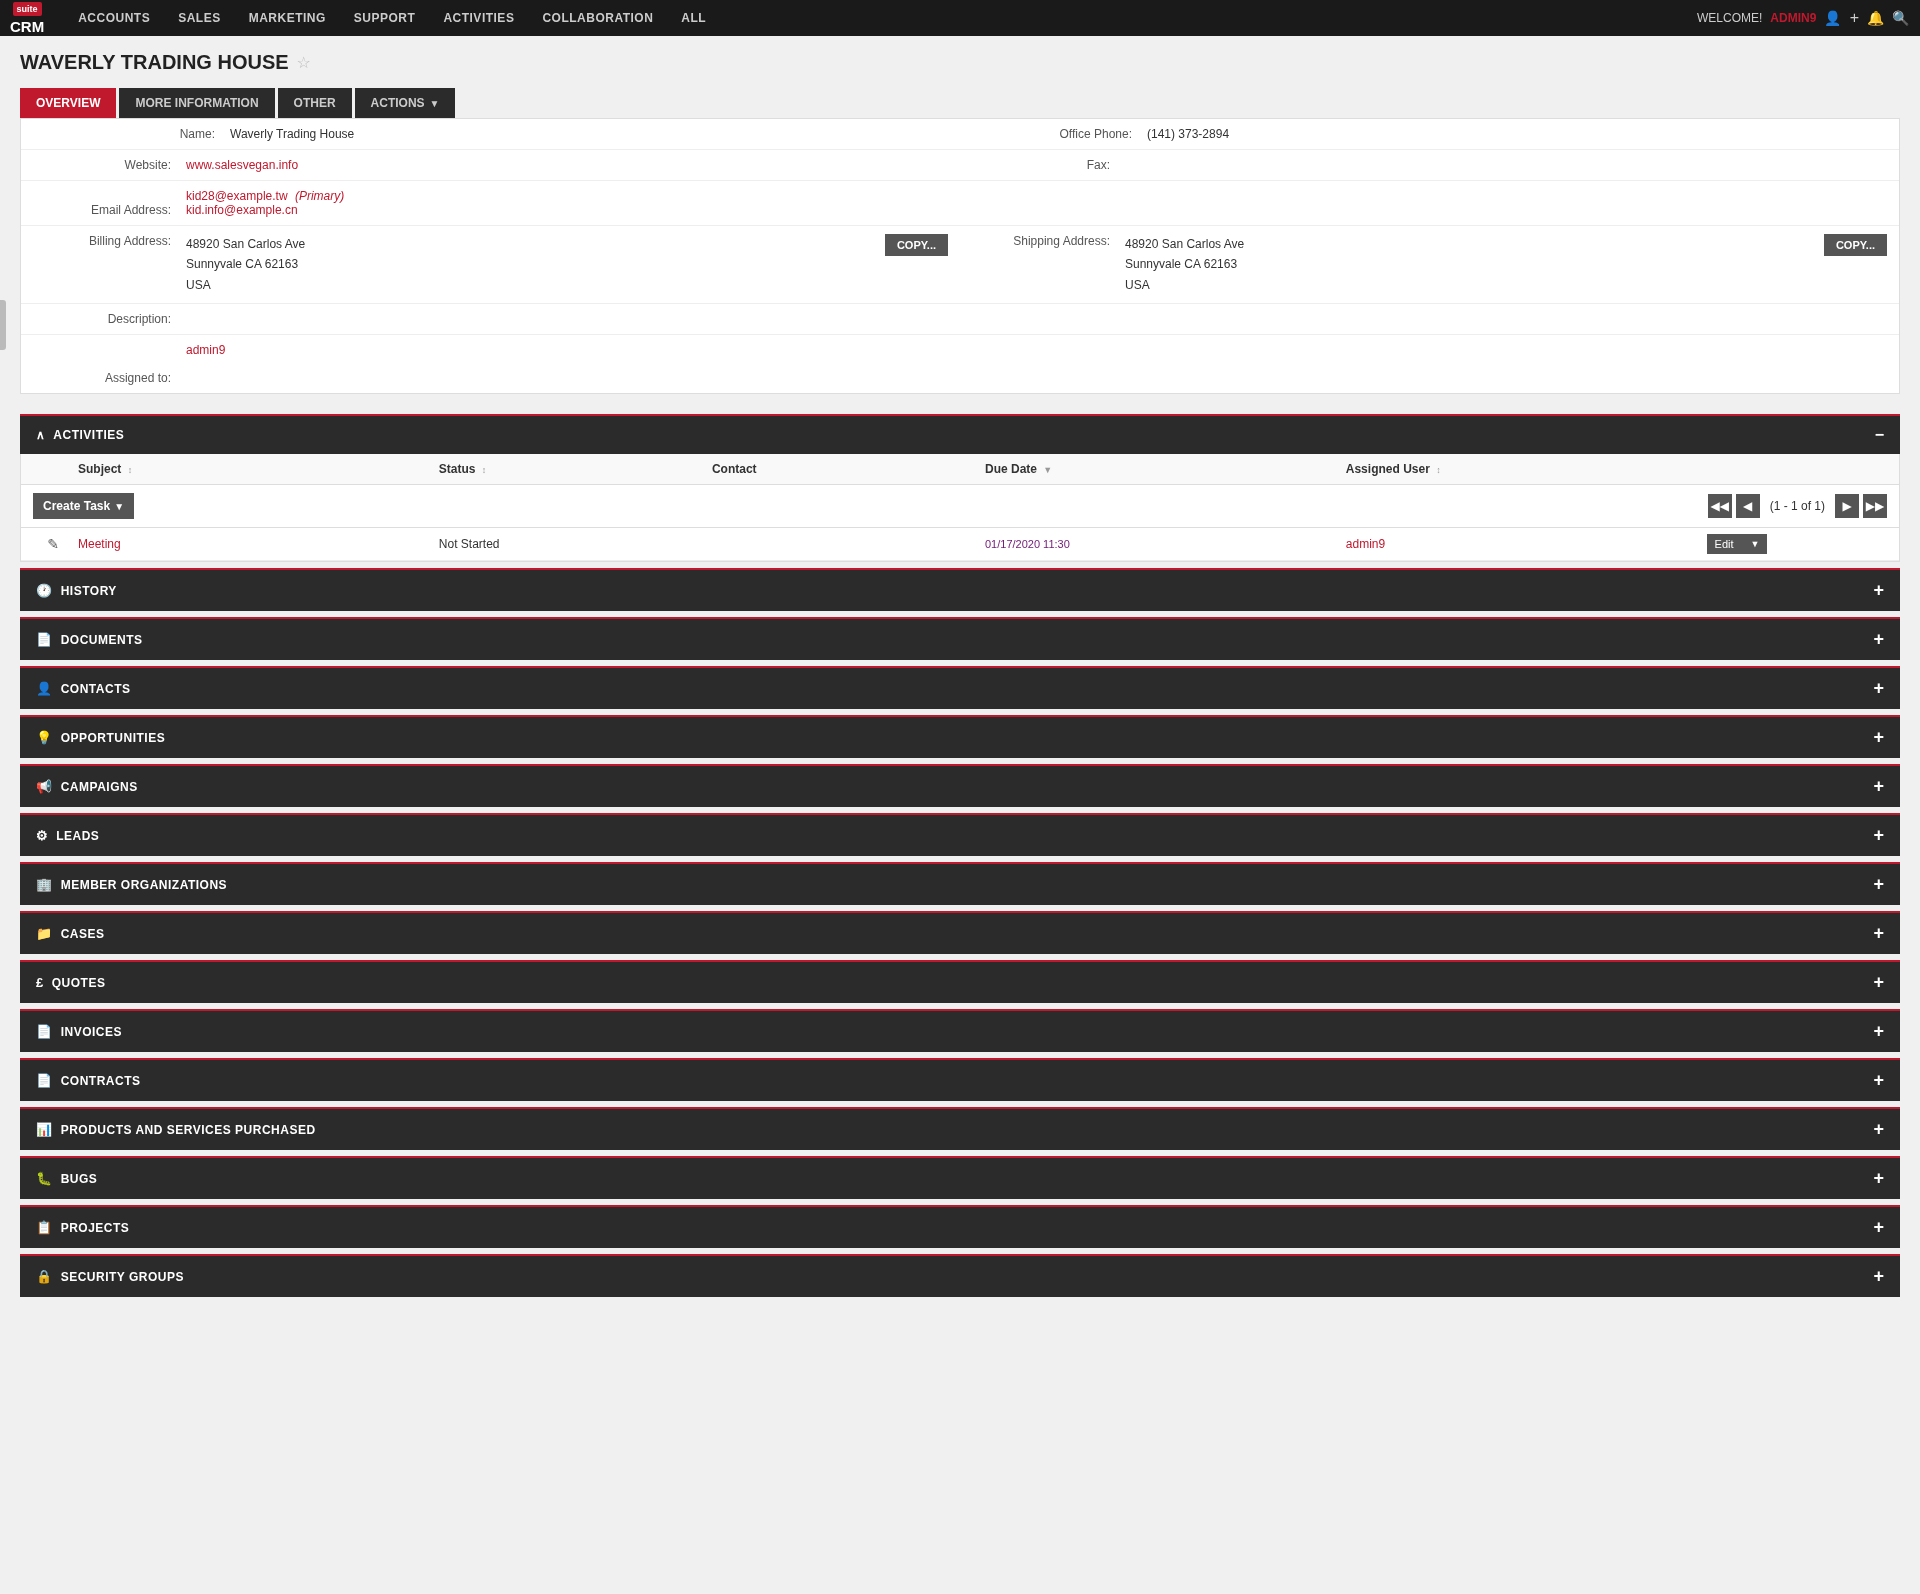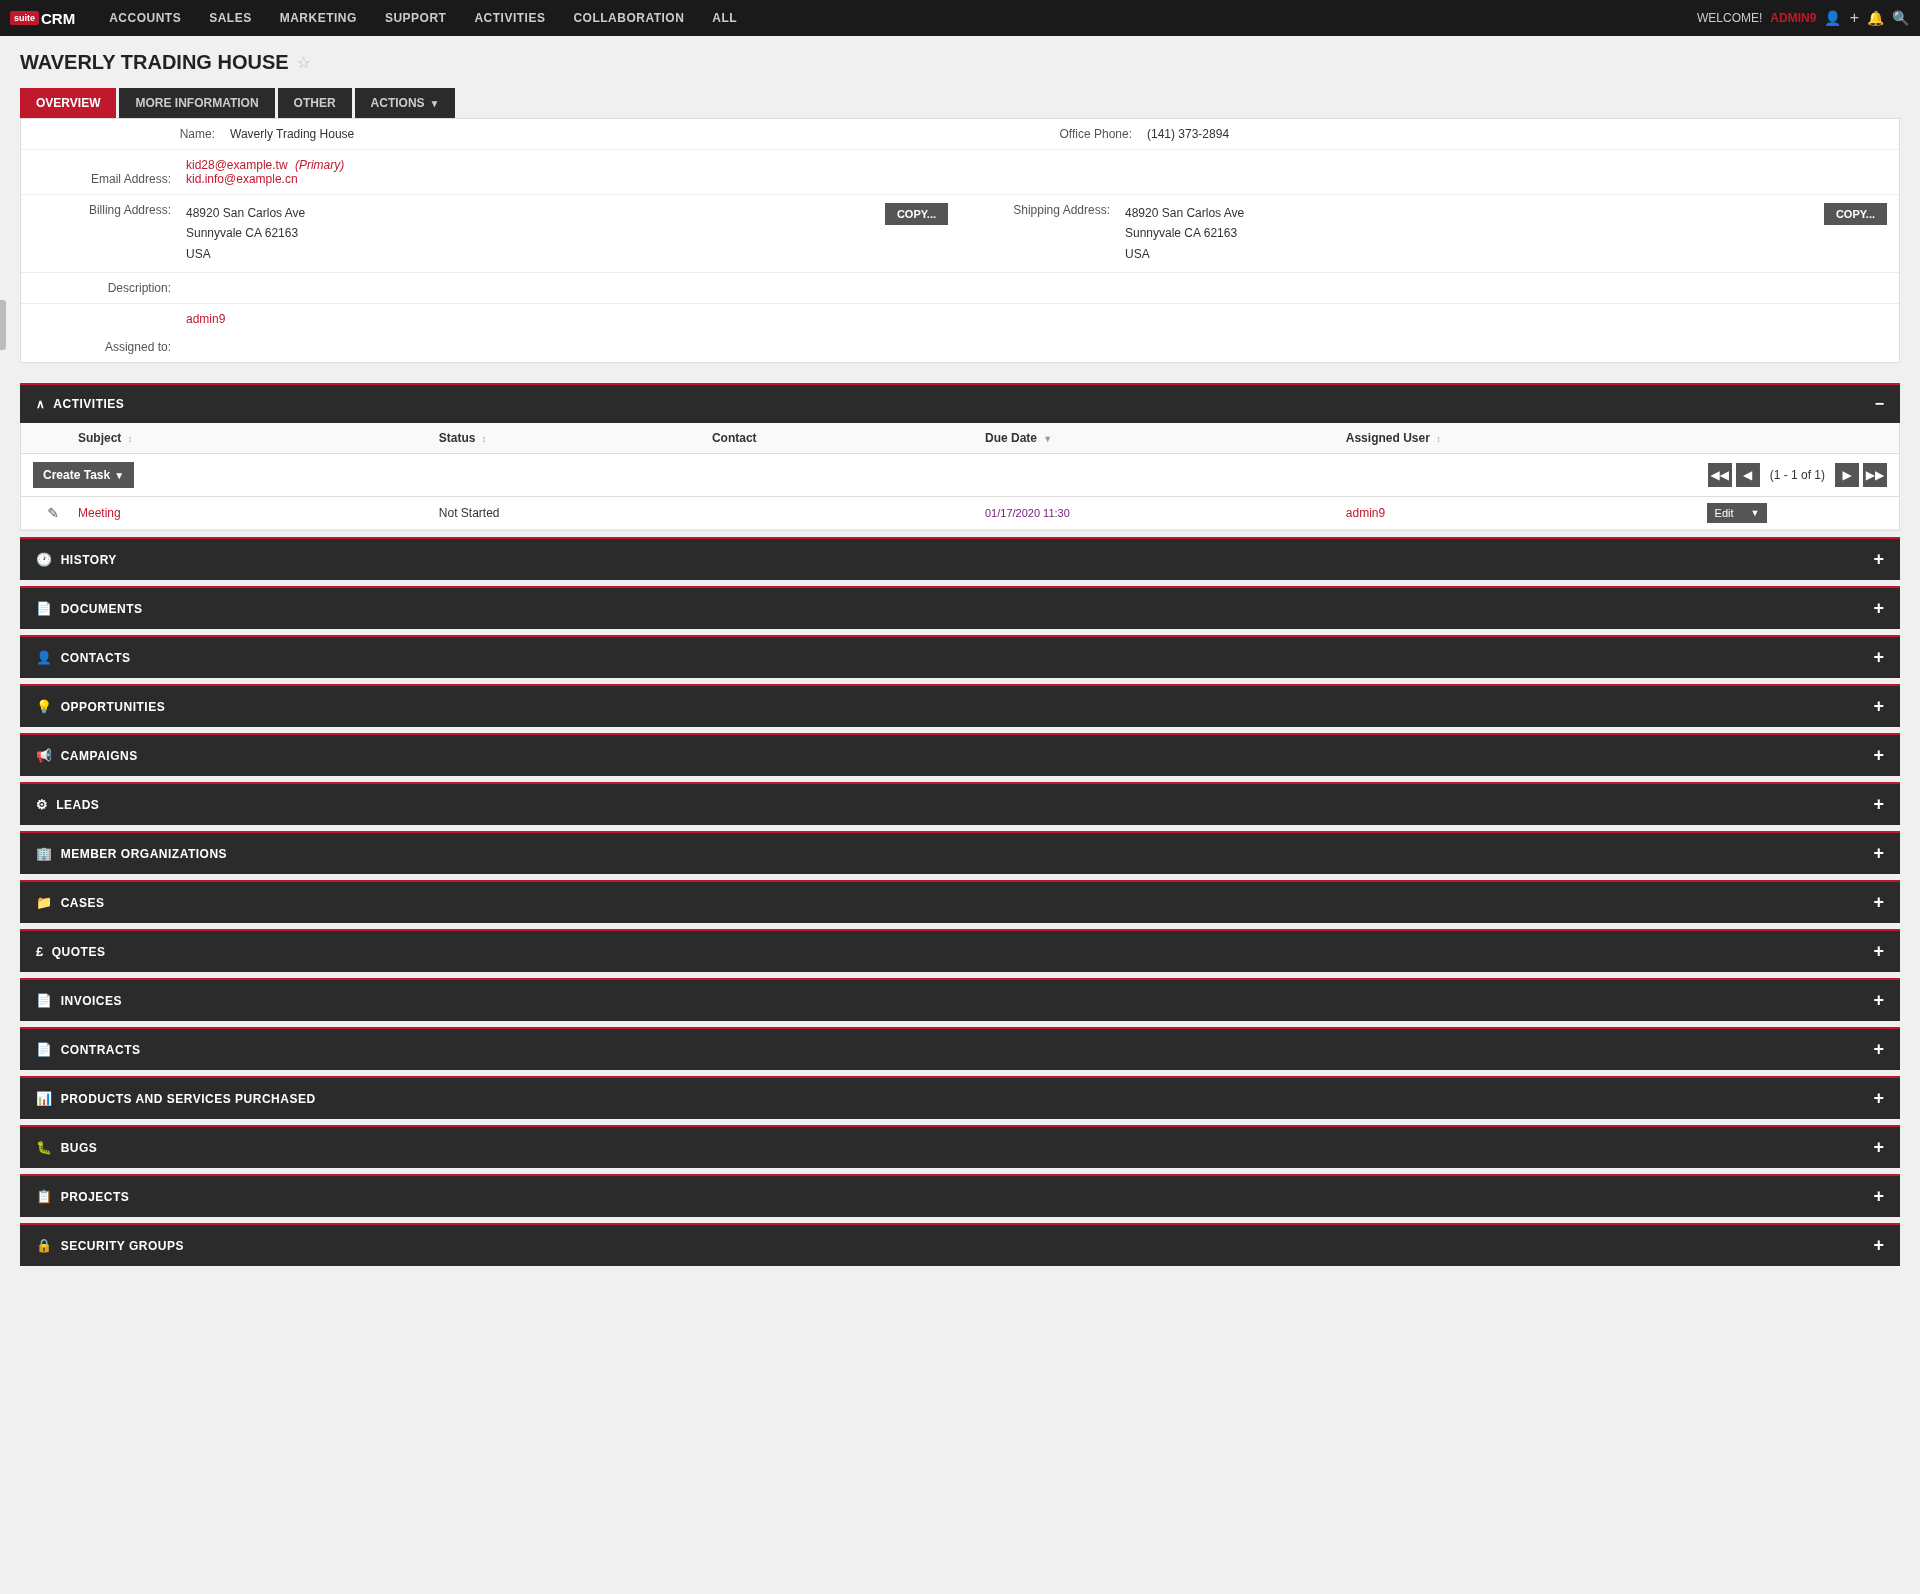--- a/index.html
+++ b/index.html
@@ -3,21 +3,21 @@
   <meta charset="utf-8">
   <style>
     * { box-sizing: border-box; margin: 0; padding: 0; }
     body { font-family: Arial, sans-serif; font-size: 13px; background: #f0f0f0; color: #333; }
     .nav-item { color: #ccc; font-size: 12px; padding: 0 14px; height: 36px; display: flex; align-items: center; cursor: pointer; text-transform: uppercase; font-weight: bold; letter-spacing: 0.5px; }
   </style>
 </head>
 <body>
 
 <nav style="background:#1a1a1a; display:flex; align-items:center; height:36px; padding:0 10px;">
-  <div style="display:flex;align-items:center;margin-right:20px;gap:2px;">
+  <div style="display:flex;align-items:center;margin-right:20px;gap:2px;flex-direction:column;">
     <span style="background:#c0182d;color:#fff;font-size:9px;font-weight:bold;padding:2px 4px;border-radius:2px;">suite</span>
     <span style="color:#fff;font-size:15px;font-weight:bold;">CRM</span>
   </div>
   <div style="display:flex;align-items:center;flex:1;">
     <div class="nav-item" style="color:#ccc;font-size:12px;padding:0 14px;height:36px;display:flex;align-items:center;cursor:pointer;text-transform:uppercase;font-weight:bold;letter-spacing:0.5px;">ACCOUNTS</div>
     <div class="nav-item" style="color:#ccc;font-size:12px;padding:0 14px;height:36px;display:flex;align-items:center;cursor:pointer;text-transform:uppercase;font-weight:bold;letter-spacing:0.5px;">SALES</div>
     <div class="nav-item" style="color:#ccc;font-size:12px;padding:0 14px;height:36px;display:flex;align-items:center;cursor:pointer;text-transform:uppercase;font-weight:bold;letter-spacing:0.5px;">MARKETING</div>
     <div class="nav-item" style="color:#ccc;font-size:12px;padding:0 14px;height:36px;display:flex;align-items:center;cursor:pointer;text-transform:uppercase;font-weight:bold;letter-spacing:0.5px;">SUPPORT</div>
     <div class="nav-item" style="color:#ccc;font-size:12px;padding:0 14px;height:36px;display:flex;align-items:center;cursor:pointer;text-transform:uppercase;font-weight:bold;letter-spacing:0.5px;">ACTIVITIES</div>
     <div class="nav-item" style="color:#ccc;font-size:12px;padding:0 14px;height:36px;display:flex;align-items:center;cursor:pointer;text-transform:uppercase;font-weight:bold;letter-spacing:0.5px;">COLLABORATION</div>
@@ -52,20 +52,26 @@
 
   <div style="background:#fff;border:1px solid #ddd;margin-bottom:20px;">
 
     <div style="display:flex;border-bottom:1px solid #eee;padding-left:44px;">
       <div style="min-width:160px;text-align:right;padding:8px 10px 8px 12px;color:#555;font-size:12px;">Name:</div>
       <div style="flex:1;padding:8px 5px;font-size:12px;color:#333;">Waverly Trading House</div>
       <div style="min-width:160px;text-align:right;padding:8px 10px;color:#555;font-size:12px;">Office Phone:</div>
       <div style="flex:1;padding:8px 5px;font-size:12px;color:#333;">(141) 373-2894</div>
     </div>
 
+    <div style="display:flex;border-bottom:1px solid #eee;">
+      <div style="min-width:160px;text-align:right;padding:8px 10px 8px 12px;color:#555;font-size:12px;">Website:</div>
+      <div style="flex:1;padding:8px 5px;font-size:12px;color:#c0182d;cursor:pointer;">www.salesvegan.info</div>
+      <div style="min-width:160px;text-align:right;padding:8px 10px;color:#555;font-size:12px;">Fax:</div>
+      <div style="flex:1;padding:8px 5px;font-size:12px;color:#333;"></div>
+    </div>
 
     <div style="display:flex;border-bottom:1px solid #eee;">
       <div style="min-width:160px;text-align:right;padding:8px 10px 8px 12px;color:#555;font-size:12px;margin-top:14px;">Email Address:</div>
       <div style="flex:1;padding:8px 5px;font-size:12px;">
         <div>
           <a style="color:#c0182d;text-decoration:none;cursor:pointer;">kid28@example.tw</a>
           <span style="color:#c0182d;font-style:italic;margin-left:4px;">(Primary)</span>
         </div>
         <div>
           <a style="color:#c0182d;text-decoration:none;cursor:pointer;">kid.info@example.cn</a>

